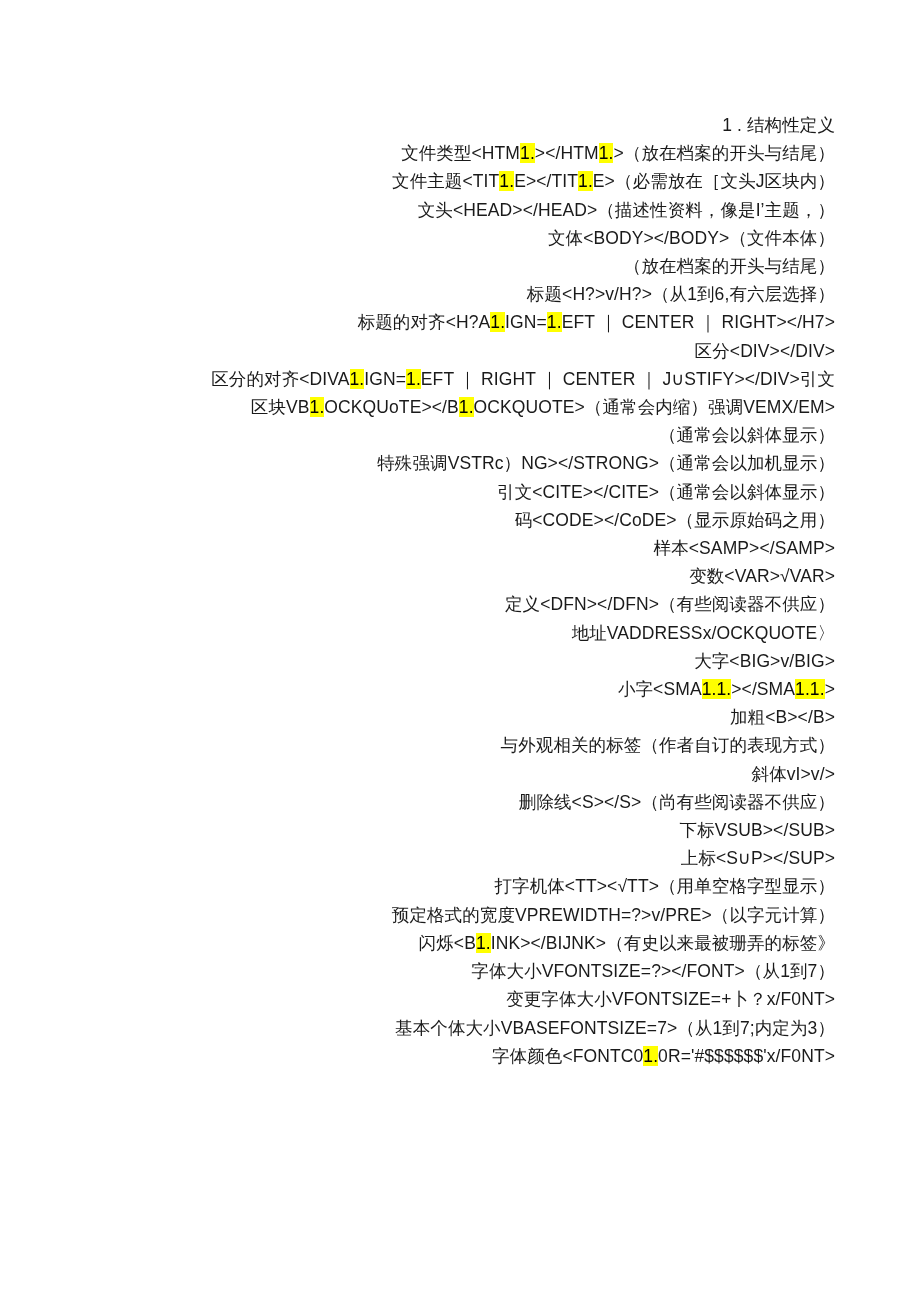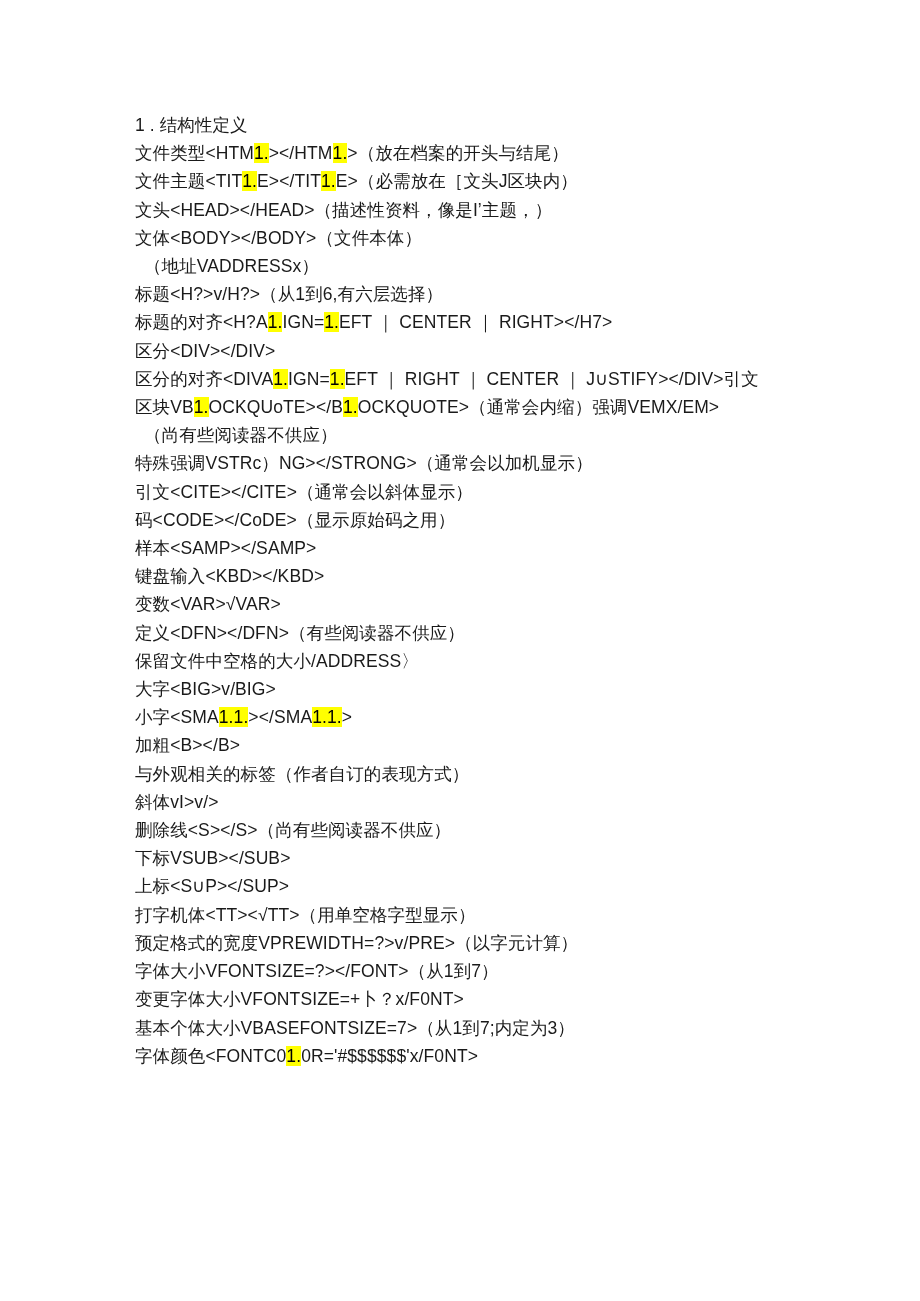--- a/index.html
+++ b/index.html
@@ -28,62 +28,63 @@
     left: 135px;
     top: 111px;
     width: 700px;
   }
   .doc-line {
     font-size: 17.5px;
     line-height: 28.2px;
     white-space: pre-wrap;
     color: #1a1a1a;
     letter-spacing: 0.1px;
+    text-align: right;
   }
   .doc-line.indent {
     text-indent: 9px;
   }
   .hl {
     background-color: #ffff00;
     color: #000000;
   }
 </style>
 </head>
 <body>
 
 <div id="doc-page">
   <div id="doc-body">
       <div class="doc-line"><span>1 . 结构性定义</span></div>
       <div class="doc-line"><span>文件类型&lt;HTM</span><span class="hl">1.</span><span>&gt;&lt;/HTM</span><span class="hl">1.</span><span>&gt;（放在档案的开头与结尾）</span></div>
       <div class="doc-line"><span>文件主题&lt;TIT</span><span class="hl">1.</span><span>E&gt;&lt;/TIT</span><span class="hl">1.</span><span>E&gt;（必需放在［文头J区块内）</span></div>
       <div class="doc-line"><span>文头&lt;HEAD&gt;&lt;/HEAD&gt;（描述性资料，像是I’主题，）</span></div>
       <div class="doc-line"><span>文体&lt;BODY&gt;&lt;/BODY&gt;（文件本体）</span></div>
-      <div class="doc-line indent"><span>（地址VADDRESSx）</span></div>
+      <div class="doc-line indent"><span>（放在档案的开头与结尾）</span></div>
       <div class="doc-line"><span>标题&lt;H?&gt;v/H?&gt;（从1到6,有六层选择）</span></div>
       <div class="doc-line"><span>标题的对齐&lt;H?A</span><span class="hl">1.</span><span>IGN=</span><span class="hl">1.</span><span>EFT ｜ CENTER ｜ RIGHT&gt;&lt;/H7&gt;</span></div>
       <div class="doc-line"><span>区分&lt;DIV&gt;&lt;/DIV&gt;</span></div>
       <div class="doc-line"><span>区分的对齐&lt;DIVA</span><span class="hl">1.</span><span>IGN=</span><span class="hl">1.</span><span>EFT ｜ RIGHT ｜ CENTER ｜ J∪STIFY&gt;&lt;/DIV&gt;引文</span></div>
       <div class="doc-line"><span>区块VB</span><span class="hl">1.</span><span>OCKQUoTE&gt;&lt;/B</span><span class="hl">1.</span><span>OCKQUOTE&gt;（通常会内缩）强调VEMX/EM&gt;</span></div>
-      <div class="doc-line indent"><span>（尚有些阅读器不供应）</span></div>
+      <div class="doc-line indent"><span>（通常会以斜体显示）</span></div>
       <div class="doc-line"><span>特殊强调VSTRc）NG&gt;&lt;/STRONG&gt;（通常会以加机显示）</span></div>
       <div class="doc-line"><span>引文&lt;CITE&gt;&lt;/CITE&gt;（通常会以斜体显示）</span></div>
       <div class="doc-line"><span>码&lt;CODE&gt;&lt;/CoDE&gt;（显示原始码之用）</span></div>
       <div class="doc-line"><span>样本&lt;SAMP&gt;&lt;/SAMP&gt;</span></div>
-      <div class="doc-line"><span>键盘输入&lt;KBD&gt;&lt;/KBD&gt;</span></div>
       <div class="doc-line"><span>变数&lt;VAR&gt;√VAR&gt;</span></div>
       <div class="doc-line"><span>定义&lt;DFN&gt;&lt;/DFN&gt;（有些阅读器不供应）</span></div>
-      <div class="doc-line"><span>保留文件中空格的大小/ADDRESS〉</span></div>
+      <div class="doc-line"><span>地址VADDRESSx/OCKQUOTE〉</span></div>
       <div class="doc-line"><span>大字&lt;BIG&gt;v/BIG&gt;</span></div>
       <div class="doc-line"><span>小字&lt;SMA</span><span class="hl">1.1.</span><span>&gt;&lt;/SMA</span><span class="hl">1.1.</span><span>&gt;</span></div>
       <div class="doc-line"><span>加粗&lt;B&gt;&lt;/B&gt;</span></div>
       <div class="doc-line"><span>与外观相关的标签（作者自订的表现方式）</span></div>
       <div class="doc-line"><span>斜体vI&gt;v/&gt;</span></div>
       <div class="doc-line"><span>删除线&lt;S&gt;&lt;/S&gt;（尚有些阅读器不供应）</span></div>
       <div class="doc-line"><span>下标VSUB&gt;&lt;/SUB&gt;</span></div>
       <div class="doc-line"><span>上标&lt;S∪P&gt;&lt;/SUP&gt;</span></div>
       <div class="doc-line"><span>打字机体&lt;TT&gt;&lt;√TT&gt;（用单空格字型显示）</span></div>
       <div class="doc-line"><span>预定格式的宽度VPREWIDTH=?&gt;v/PRE&gt;（以字元计算）</span></div>
+      <div class="doc-line"><span>闪烁&lt;B</span><span class="hl">1.</span><span>INK&gt;&lt;/BIJNK&gt;（有史以来最被珊弄的标签》</span></div>
       <div class="doc-line"><span>字体大小VFONTSIZE=?&gt;&lt;/FONT&gt;（从1到7）</span></div>
       <div class="doc-line"><span>变更字体大小VFONTSIZE=+卜？x/F0NT&gt;</span></div>
       <div class="doc-line"><span>基本个体大小VBASEFONTSIZE=7&gt;（从1到7;内定为3）</span></div>
       <div class="doc-line"><span>字体颜色&lt;FONTC0</span><span class="hl">1.</span><span>0R='#$$$$$$'x/F0NT&gt;</span></div>
     </div>
 </div>
 
 </body></html>

